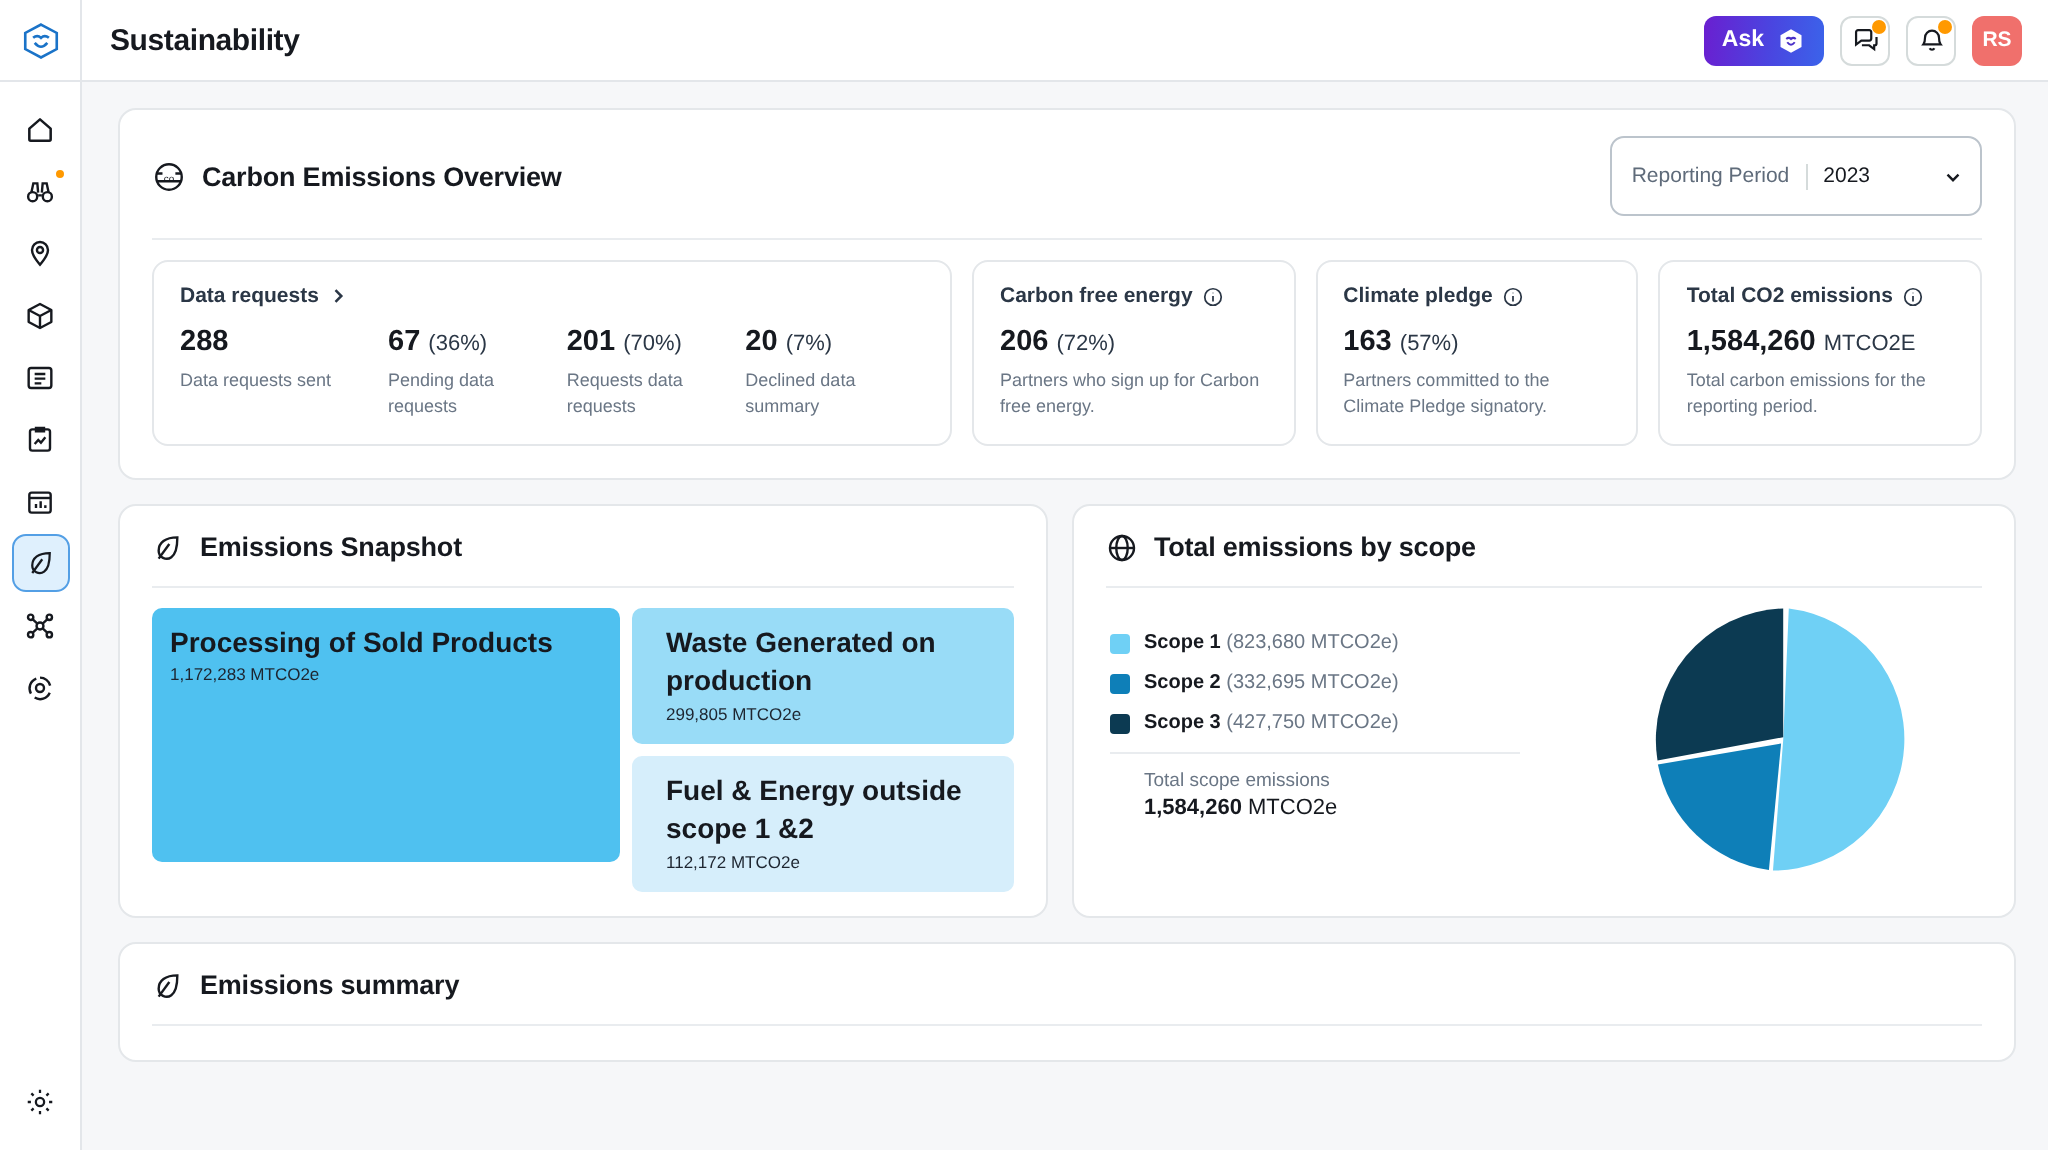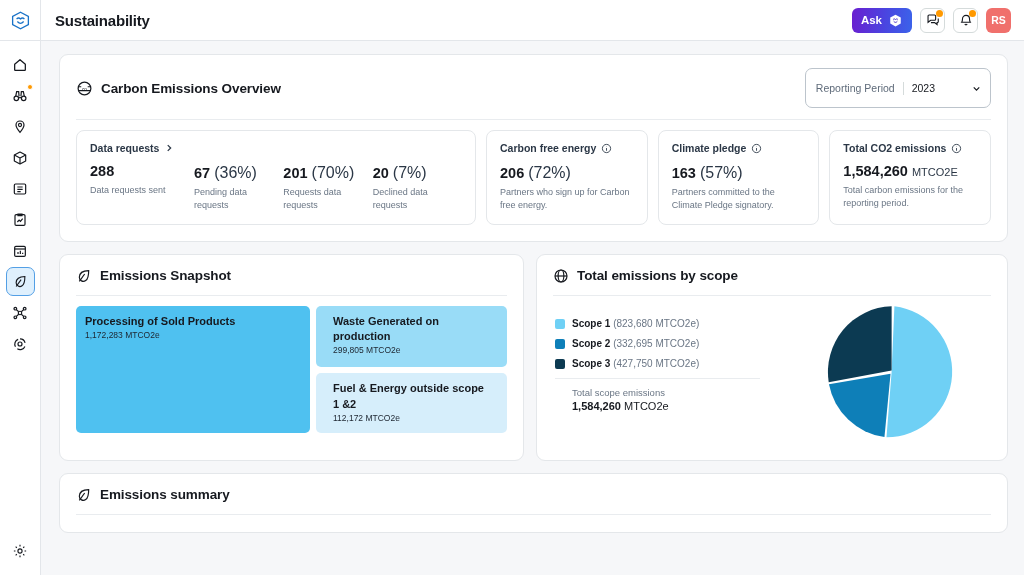--- a/index.html
+++ b/index.html
@@ -101,36 +101,36 @@
   .kpi-row { display: flex; gap: 10px; padding: 10px 16px 16px 16px; }
   .kpi-card { border: 1px solid #e4e7ea; border-radius: 8px; padding: 11px 13px 12px 13px; background: #fff; }
   .kpi-card.wide { flex: 0 0 400px; }
   .kpi-card.narrow { flex: 1; }
   .kpi-head { display: flex; align-items: center; gap: 5px; margin-bottom: 8px; }
   .kpi-head-text { font-size: 10.5px; font-weight: bold; color: #2b3746; }
   .kpi-stats { display: flex; gap: 0; }
   .kpi-stat { flex: 1; }
   .kpi-stat.s0 { flex: 0 0 104px; }
   .kpi-value { font-size: 14.5px; font-weight: bold; color: #16191f; line-height: 1.35; }
-  .kpi-value .pct { font-size: 16px; font-weight: normal; color: #2b3746; }
+  .kpi-value .pct { font-size: 11px; font-weight: normal; color: #2b3746; }
   .kpi-value .unit { font-size: 11px; font-weight: normal; color: #2b3746; }
   .kpi-desc { font-size: 9px; color: #6a7685; line-height: 1.45; margin-top: 2px; max-width: 130px; }
 
   .row2 { display: flex; gap: 12px; margin-top: 12px; }
   .snapshot-card { flex: 0 0 465px; height: 207px; }
   .scope-card { flex: 1; height: 207px; }
 
   
   .treemap { display: flex; gap: 6px; padding: 10px 16px 13px 16px; height: 150px; }
   .tm-left { flex: 0 0 234px; border-radius: 5px; padding: 8px 9px; }
   .tm-right { flex: 1; display: flex; flex-direction: column; gap: 6px; }
   .tm-cell { border-radius: 5px; padding: 8px 17px; }
   .tm-a { height: 85px; }
   .tm-b { flex: 1; }
-  .tm-name { font-size: 11px; font-weight: bold; color: #16191f; line-height: 1.4; }
+  .tm-name { font-size: 14px; font-weight: bold; color: #16191f; line-height: 1.4; }
   .tm-val { font-size: 8.5px; color: #1d2530; line-height: 1.5; }
 
   
   .scope-body { display: flex; padding: 10px 16px 10px 18px; height: 152px; }
   .legend-col { flex: 0 0 240px; padding-top: 12px; }
   .legend-item { display: flex; align-items: flex-end; gap: 7px; margin-bottom: 9px; }
   .swatch { width: 10px; height: 10px; border-radius: 2px; flex: 0 0 10px; }
   .legend-text { font-size: 10px; color: #6a7685; }
   .legend-text b { color: #16191f; font-size: 10px; }
   .legend-rule { height: 1px; background: #e9ecef; margin: 4px 0 8px 0; width: 205px; }
@@ -310,21 +310,21 @@
               <div class="kpi-stat">
                 <div class="kpi-value"><span>67</span> <span class="pct">(36%)</span></div>
                 <div class="kpi-desc">Pending data requests</div>
               </div>
               <div class="kpi-stat">
                 <div class="kpi-value"><span>201</span> <span class="pct">(70%)</span></div>
                 <div class="kpi-desc">Requests data requests</div>
               </div>
               <div class="kpi-stat">
                 <div class="kpi-value"><span>20</span> <span class="pct">(7%)</span></div>
-                <div class="kpi-desc">Declined data requests</div>
+                <div class="kpi-desc">Declined data summary</div>
               </div>
             </div>
           </div>
 
           <div class="kpi-card narrow">
             <div class="kpi-head">
               <span class="kpi-head-text">Carbon free energy</span>
               <svg width="11" height="11" viewBox="0 0 24 24" fill="none" stroke="#2b3746" stroke-width="1.9">
                   <circle cx="12" cy="12" r="9"></circle>
                   <path d="M12 11v6M12 7.4v.6"></path>

